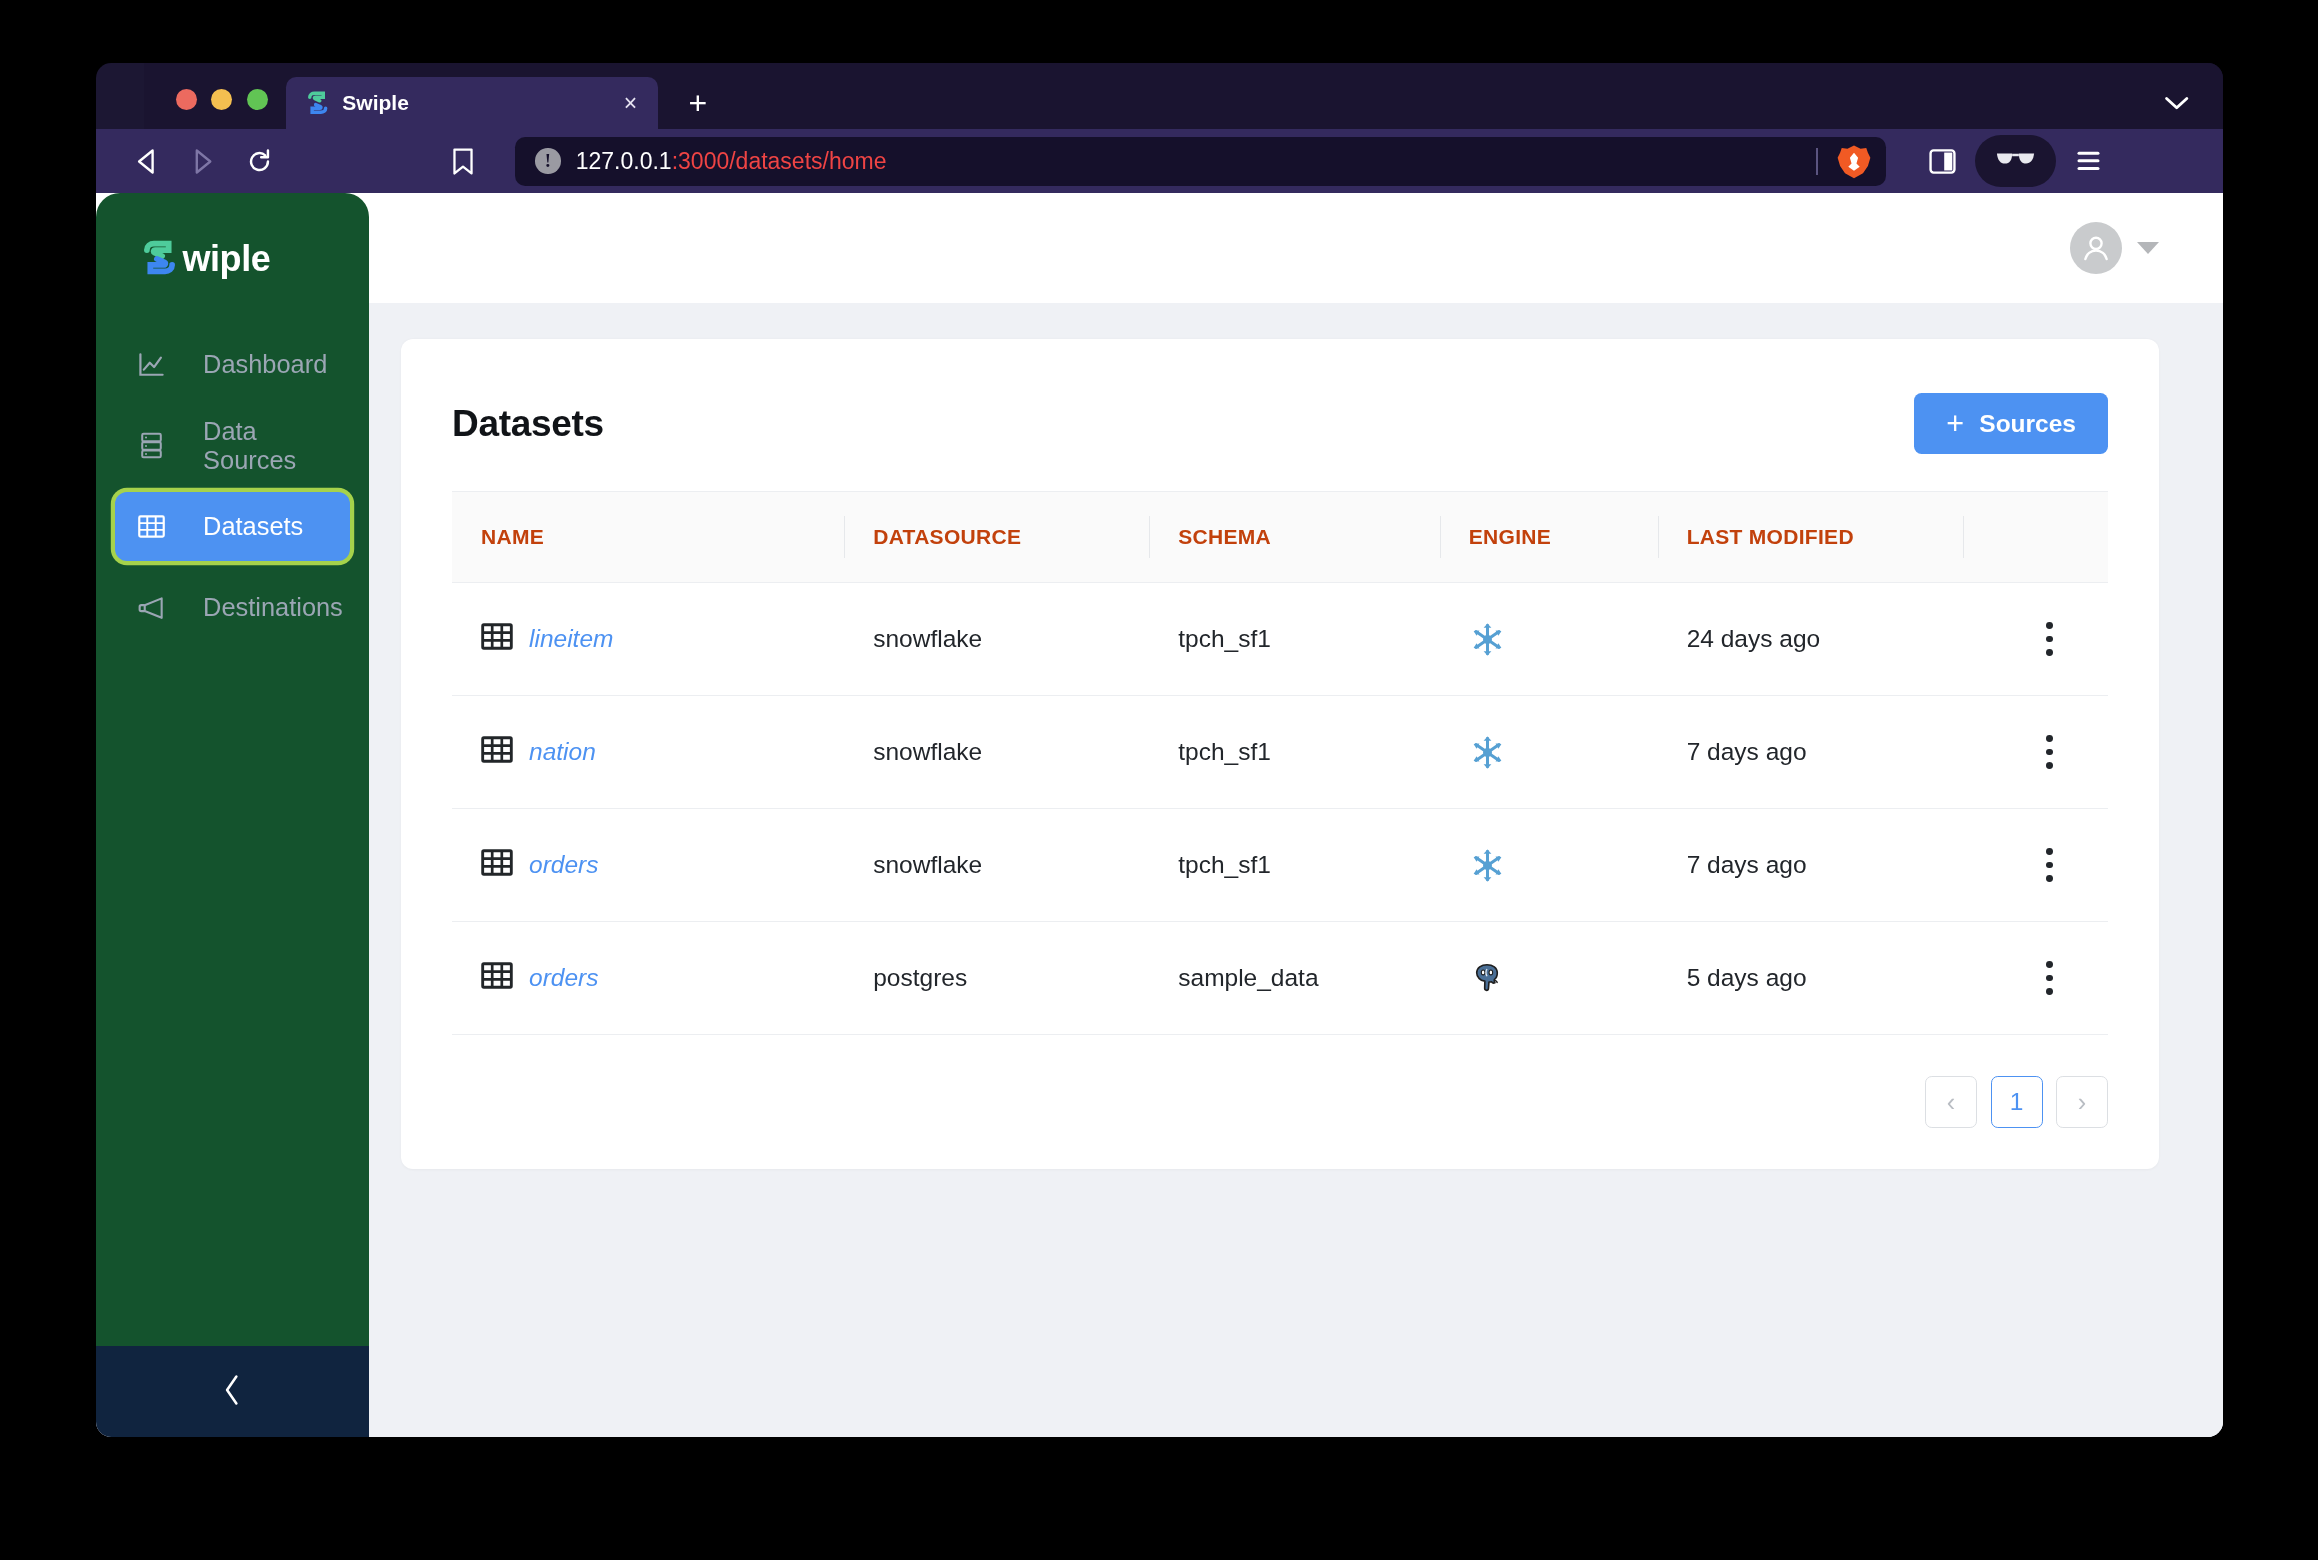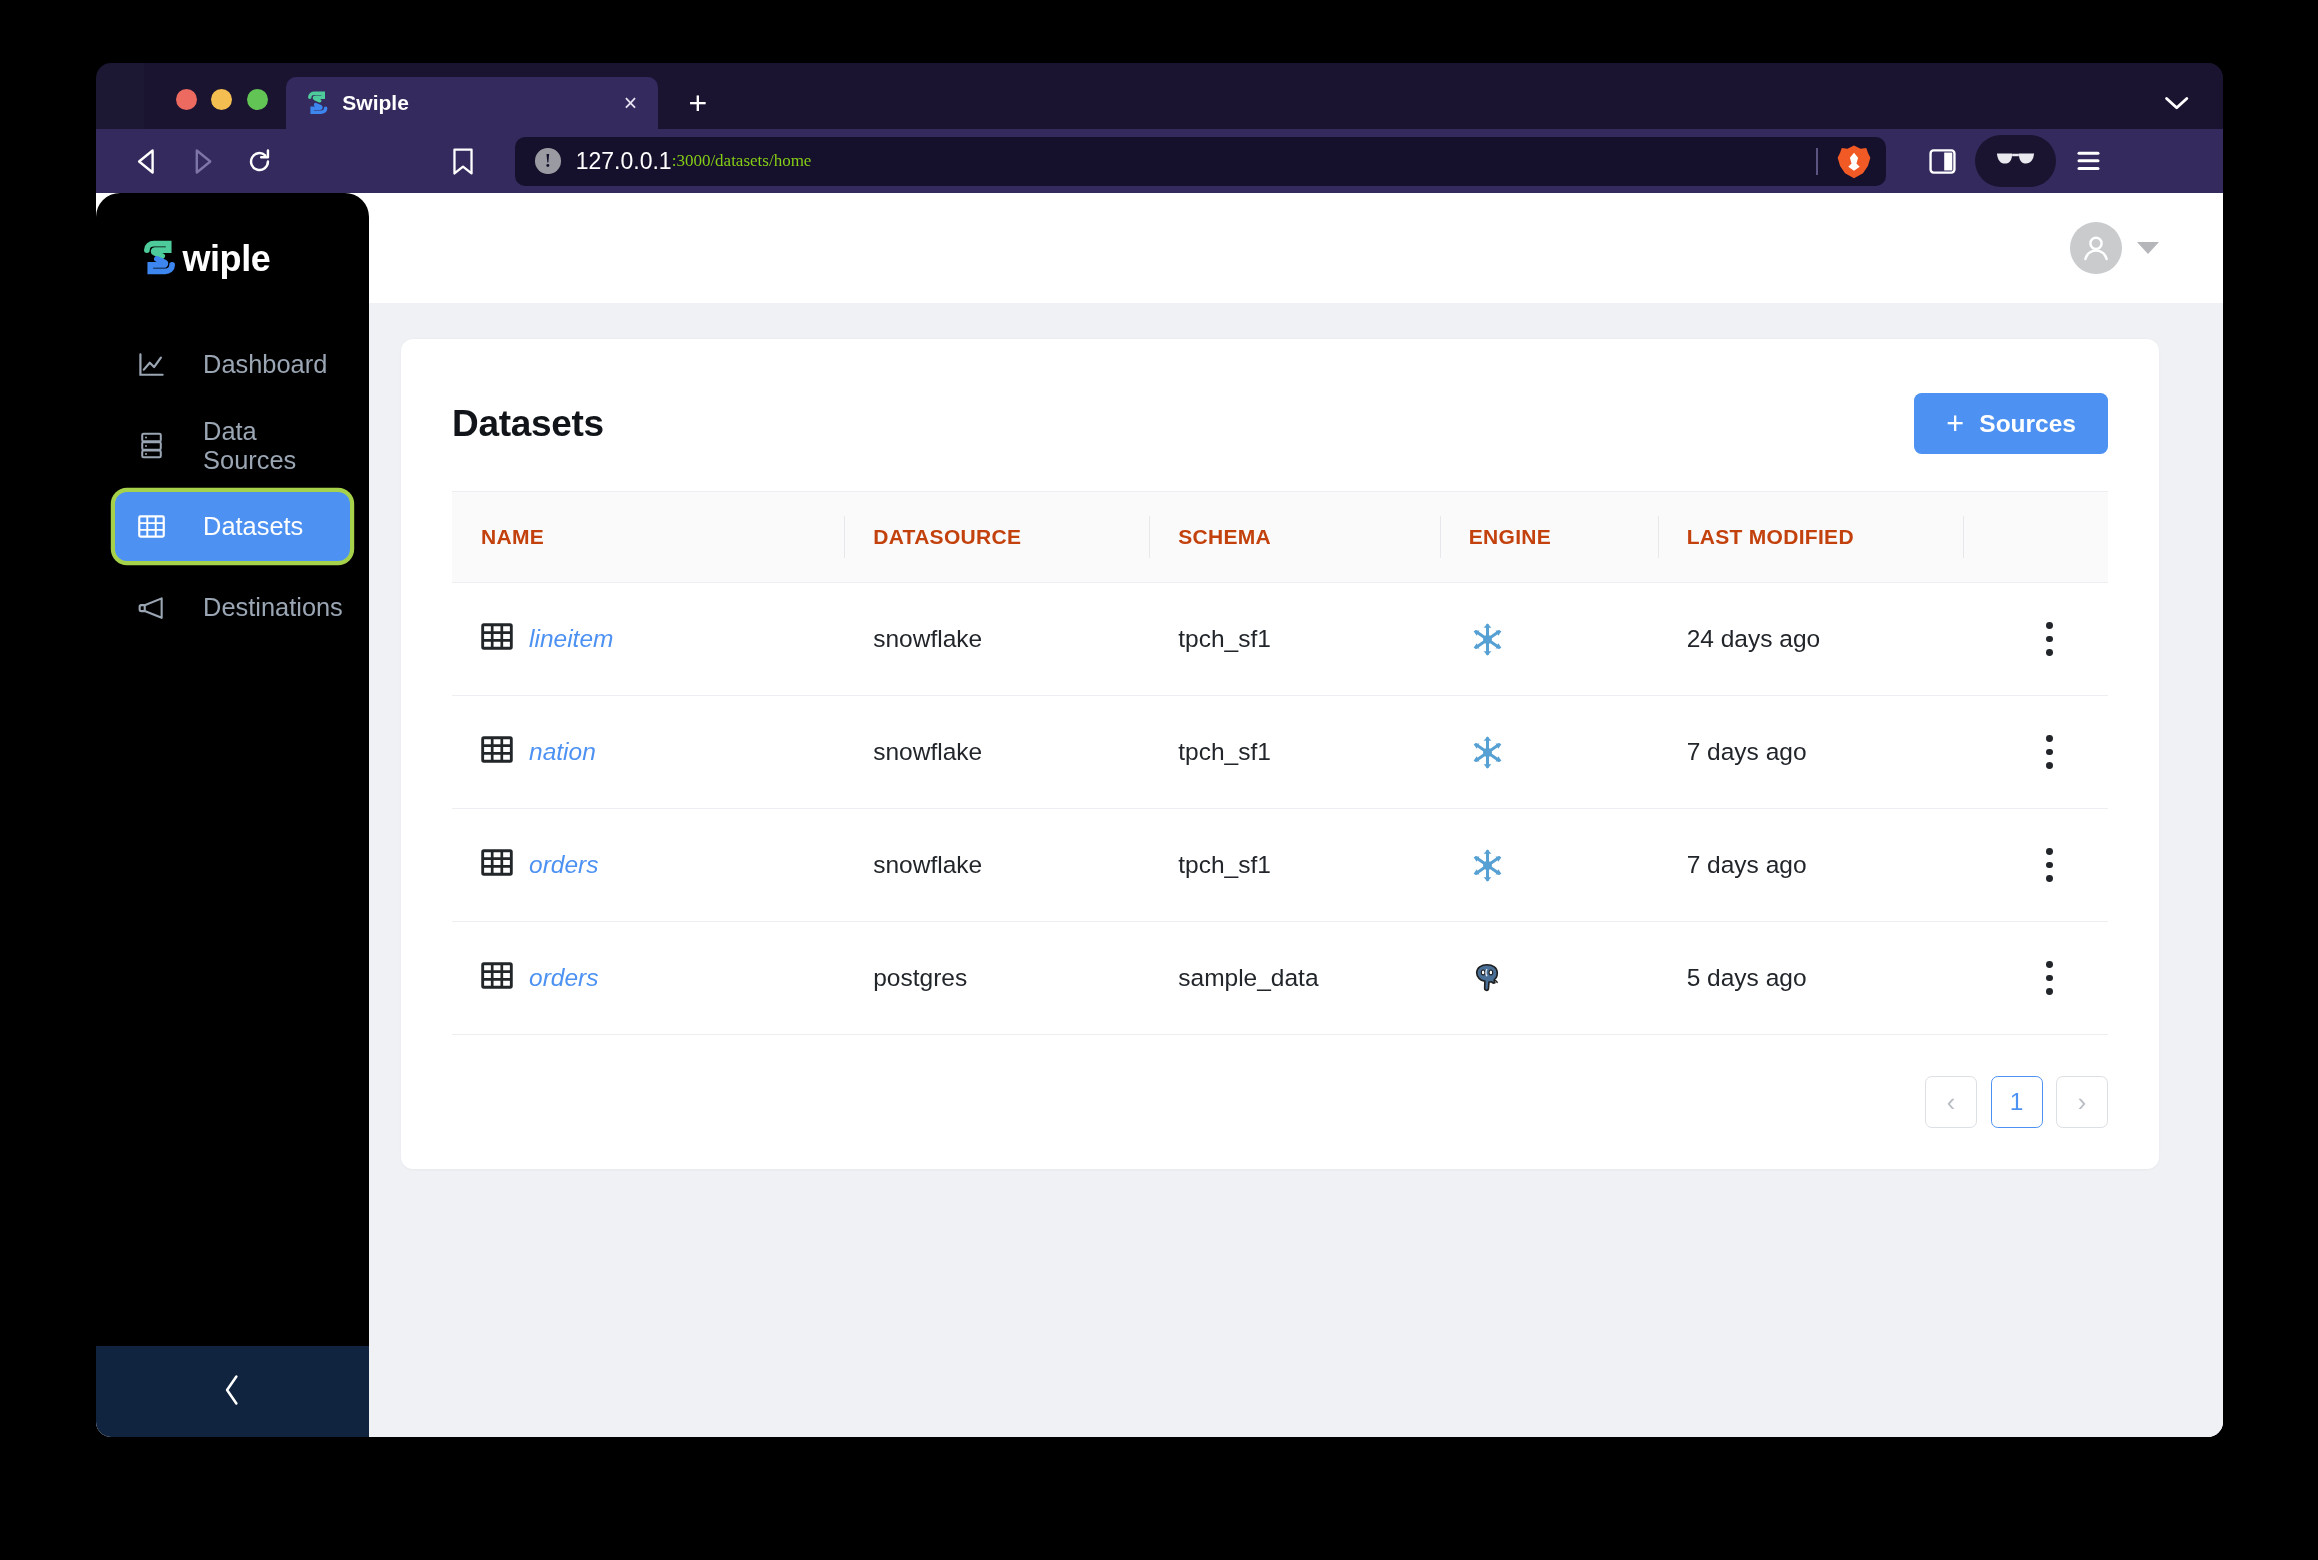--- a/index.html
+++ b/index.html
@@ -112,21 +112,21 @@
     width: 25.4px; height: 25.4px; border-radius: 50%;
     background: #9a9aa2;
     color: #15102b;
     display: flex; align-items: center; justify-content: center;
     font-size: 18.6px; font-weight: 700;
     margin-right: 15.2px;
     flex: 0 0 auto;
     font-family: "Liberation Serif", serif;
   }
   .url-host { color: #ffffff; font-size: 23px; font-weight: 500; }
-  .url-path { color: #84cc16; font-size: 17px; font-weight: 400; font-family: Liberation Serif, serif; }
+  .url-path { color: #ef4444; font-size: 23px; font-weight: 400; }
   .url-divider {
     width: 1.7px; height: 27px; background: #5b5480;
     margin: 0 18.6px 0 auto; flex: 0 0 auto;
   }
   .brave-lion { width: 36px; height: 36px; flex: 0 0 auto; }
 
   .toolbar-right {
     display: flex; align-items: center; gap: 6.8px;
     margin-left: 25.4px;
   }
@@ -146,21 +146,21 @@
   .app {
     position: relative;
     height: 1244px;
     display: flex;
     background: #ffffff;
   }
 
   
   .sidebar {
     width: 273px;
-    background: #000000;
+    background: #14532d;
     display: flex;
     flex-direction: column;
     flex: 0 0 auto;
     position: relative;
     border-radius: 24px;
   }
   .logo-wrap {
     padding: 36px 0 0 44px;
     display: flex; align-items: center; gap: 3.4px;
     height: 95px;

